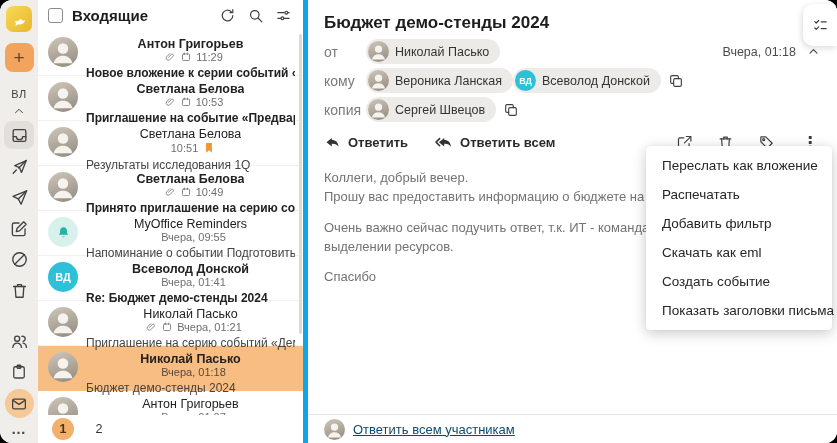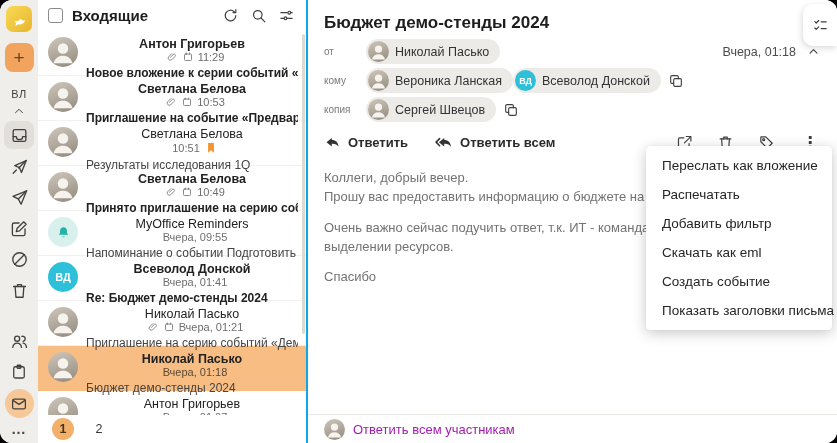--- a/index.html
+++ b/index.html
@@ -19,21 +19,21 @@
   .uinit{margin-top:16px;font-size:11px;color:#3e3e3e;letter-spacing:.5px;}
   .railchev{margin-top:4px;}
   .nicon{width:30px;height:28px;margin-top:3px;border-radius:8px;display:flex;align-items:center;
         justify-content:center;cursor:pointer;}
   .nicon.active{background:#e2dfda;}
   .nicon.mailactive{background:#f6c897;border-radius:50%;width:29px;height:29px;}
   .railbottom{margin-top:auto;display:flex;flex-direction:column;align-items:center;}
   .raildots{font-size:15px;font-weight:700;color:#4a4a4a;margin:2px 0 2px;letter-spacing:1px;}
 
   
-  .list{width:270px;border-right:2px solid #0ea5e9;position:relative;background:#fff;flex-shrink:0;}
+  .list{width:270px;border-right:5px solid #0ea5e9;position:relative;background:#fff;flex-shrink:0;}
   .listhead{height:31px;display:flex;align-items:center;padding:0 10px;gap:9px;}
   .cbx{width:15px;height:15px;border:1.6px solid #8b8b8b;border-radius:3px;cursor:pointer;flex-shrink:0;}
   .listtitle{font-size:15px;font-weight:700;color:#1c1c1c;flex:1;}
   .hicon{cursor:pointer;padding:1px;}
   .rows{position:absolute;top:31px;bottom:28px;left:0;right:0;overflow:hidden;}
   .row{height:45px;display:flex;padding:6px 8px 0 10px;border-bottom:1px solid #f2f1ef;cursor:pointer;}
   .row.selected{background:#f8bd82;border-bottom-color:transparent;}
   .av{width:30px;height:30px;border-radius:50%;flex-shrink:0;margin-right:8px;overflow:hidden;
       background:linear-gradient(160deg,#cfc7bb,#92897d);display:flex;align-items:center;justify-content:center;}
   .av.init-av{background:#2ec0d9;color:#fff;font-size:11px;font-weight:700;}
@@ -54,21 +54,21 @@
       align-items:center;justify-content:center;border-radius:50%;}
   .pg.cur{background:#f2b06b;font-weight:700;color:#4b3315;}
 
   
   .detail{flex:1;position:relative;background:#fff;min-width:0;}
   .subject{padding:13px 46px 4px 16px;font-size:17px;font-weight:700;color:#1d1d1d;}
   .sidetab{position:absolute;top:4px;right:0;width:34px;height:42px;background:#fff;
            border-radius:10px 0 0 10px;box-shadow:-1px 2px 6px rgba(0,0,0,.15);
            display:flex;align-items:center;justify-content:center;cursor:pointer;}
   .hrow{display:flex;align-items:center;padding:2px 16px;min-height:27px;}
-  .hlabel{width:42px;font-size:10px;color:#7a7a7a;flex-shrink:0;}
+  .hlabel{width:42px;font-size:14px;color:#7a7a7a;flex-shrink:0;}
   .pillwrap{display:flex;align-items:center;flex-wrap:wrap;}
   .pill{display:inline-flex;align-items:center;gap:6px;background:#edebe7;border-radius:13px;
         height:25px;padding:0 11px 0 2px;font-size:12.5px;color:#333;cursor:pointer;}
   .pav{width:21px;height:21px;border-radius:50%;overflow:hidden;flex-shrink:0;
        background:linear-gradient(160deg,#cfc7bb,#92897d);display:flex;align-items:center;justify-content:center;}
   .pav.cy{background:#2ec0d9;color:#fff;font-size:9px;font-weight:700;}
   .copyic{margin-left:7px;cursor:pointer;}
   .hdate{margin-left:auto;display:flex;align-items:center;gap:10px;font-size:12.5px;color:#4b4b4b;}
   .toolbar{display:flex;align-items:center;padding:10px 16px 9px;gap:26px;}
   .tbtn{display:flex;align-items:center;gap:7px;background:none;border:none;font-family:inherit;
@@ -76,21 +76,21 @@
   .tright{margin-left:auto;display:flex;align-items:center;gap:24px;}
   .tico{cursor:pointer;}
   .kebab{font-size:16px;font-weight:700;color:#3a3a3a;cursor:pointer;line-height:1;padding:0 3px;}
   .mailbody{padding:9px 16px;}
   .mailbody p{margin:0 0 12px;font-size:13px;line-height:1.45;color:#737373;white-space:pre-line;}
   .menu{position:absolute;top:146px;right:5px;width:186px;background:#fff;border-radius:4px;
         padding:5px 0;box-shadow:0 3px 14px rgba(0,0,0,.22),0 0 1px rgba(0,0,0,.12);z-index:5;}
   .mitem{padding:7px 16px;font-size:13.5px;color:#262626;cursor:pointer;white-space:nowrap;}
   .replybar{position:absolute;bottom:0;left:0;right:0;height:29px;border-top:1px solid #e9e7e4;
         background:#fff;display:flex;align-items:center;gap:8px;padding:0 16px;cursor:text;}
-  .replyph{font-size:13px;color:#a21caf;}
+  .replyph{font-size:13px;color:#0c4a6e;text-decoration:underline;}
   .rav{width:21px;height:21px;border-radius:50%;background:linear-gradient(160deg,#cfc7bb,#92897d);
        overflow:hidden;display:flex;align-items:center;justify-content:center;}
 </style>
 </head>
 <body>
 
 <div class="app">
 
   <aside class="rail">
     <div class="logo">

